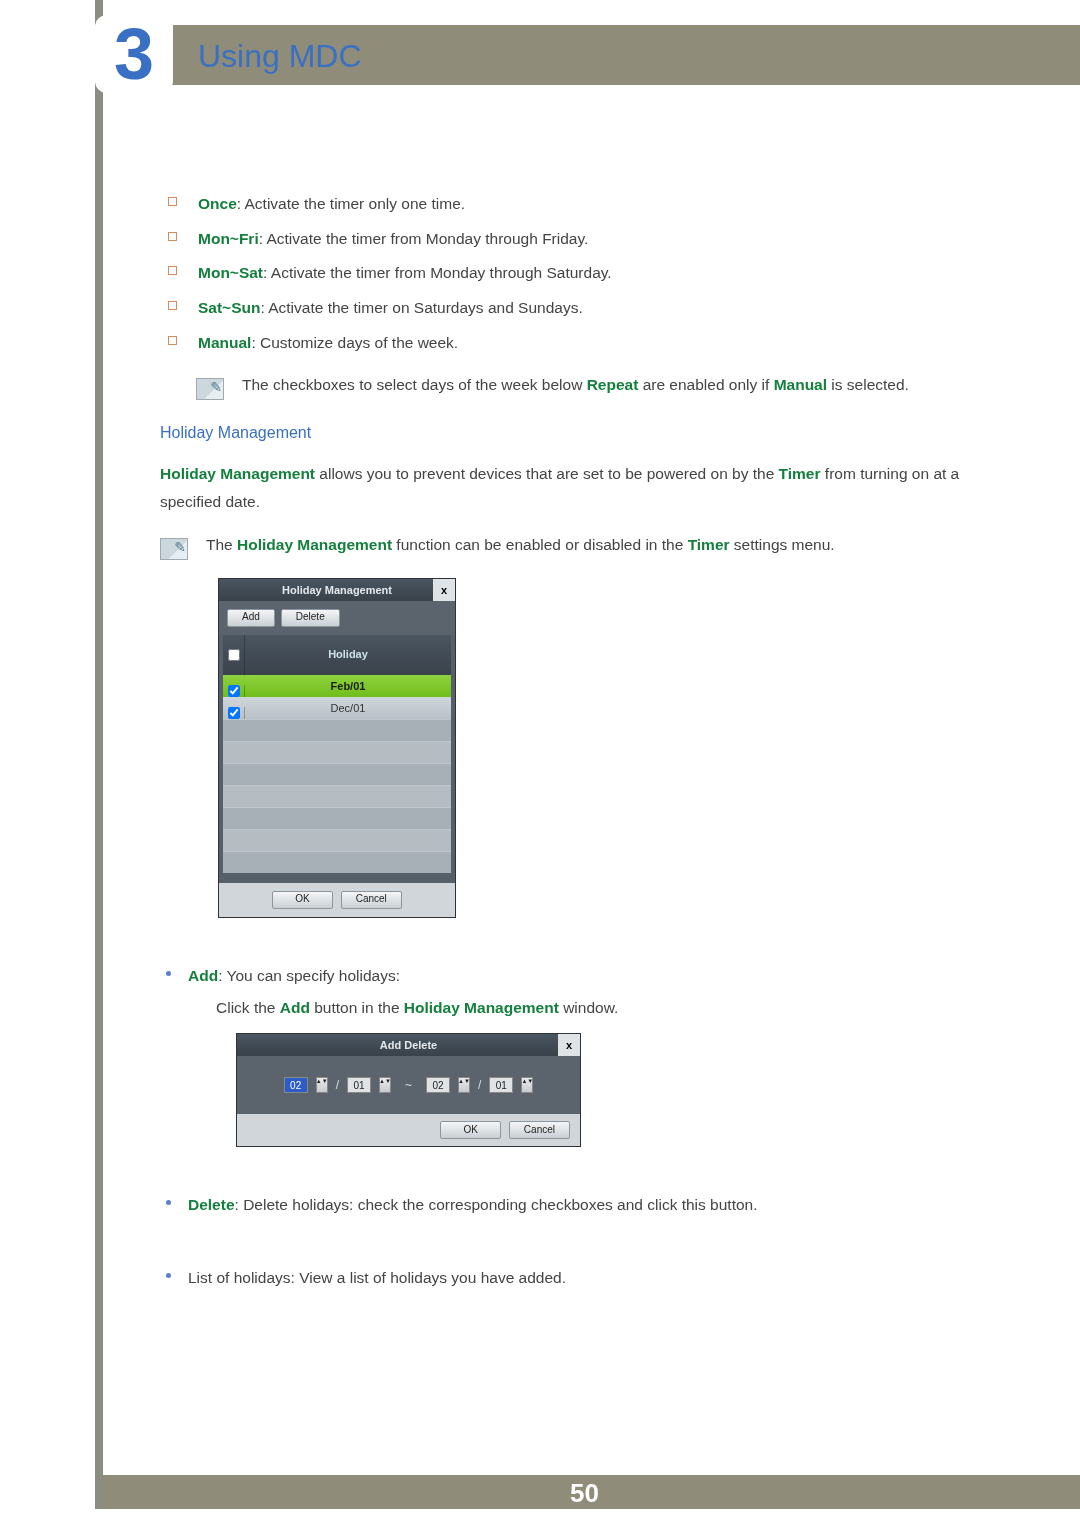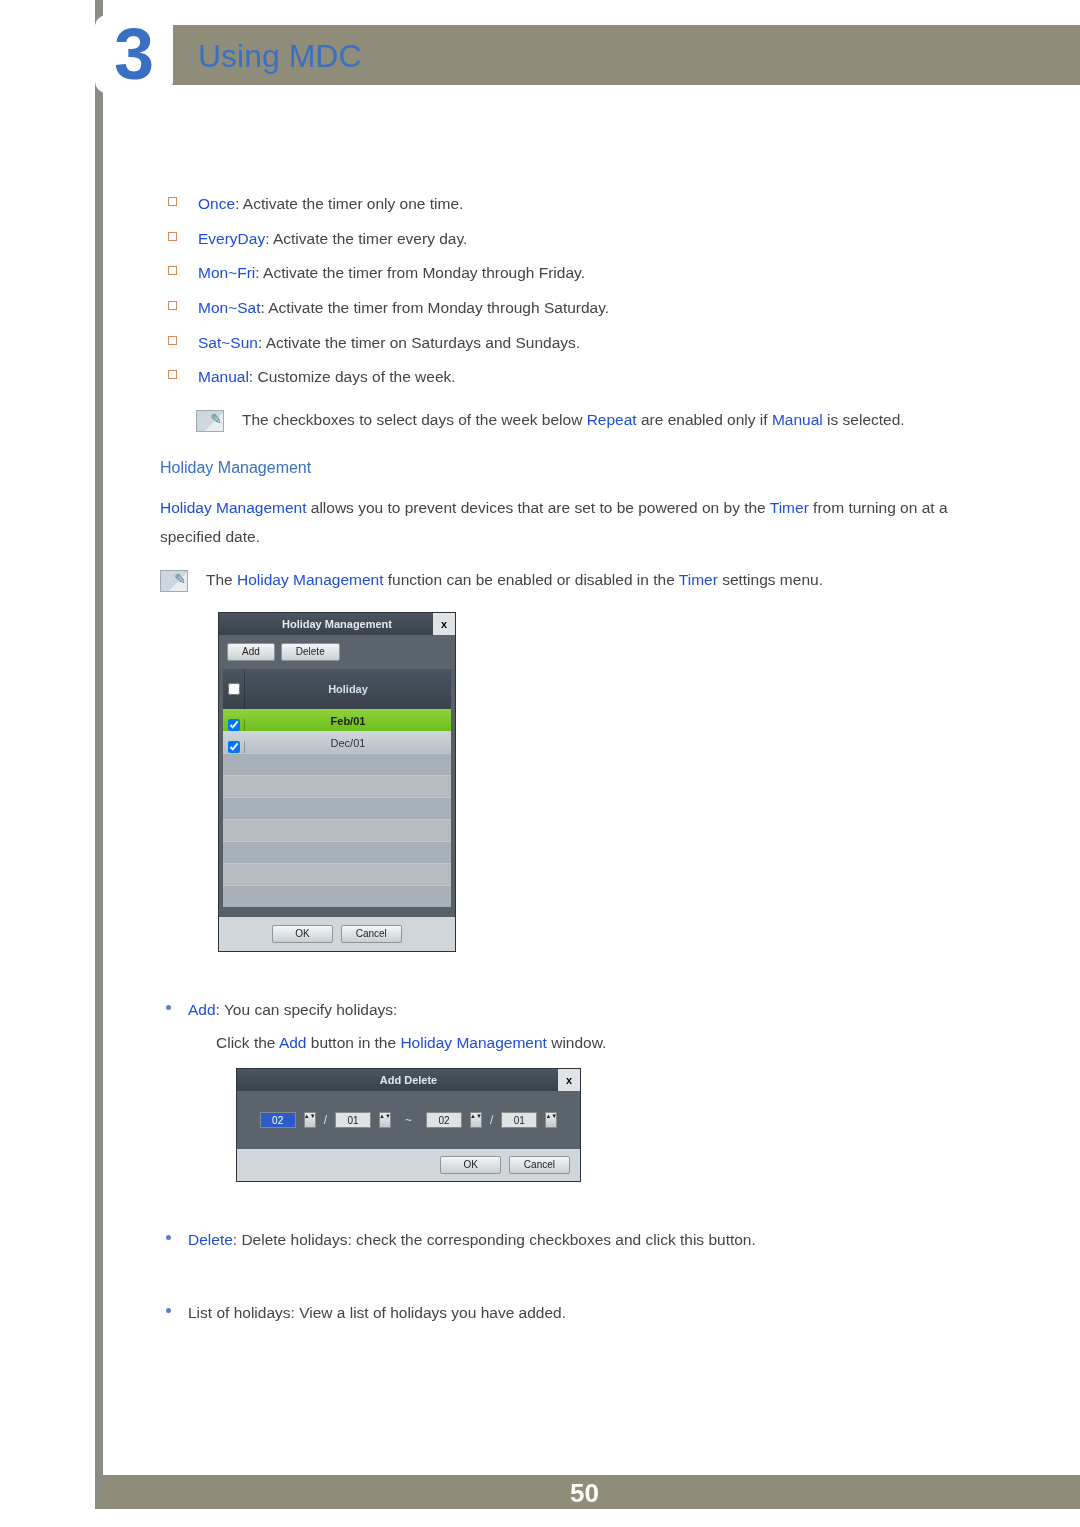--- a/index.html
+++ b/index.html
@@ -69,21 +69,21 @@
   .dot-list > li::before {
     content: "";
     position: absolute;
     left: -22px; top: 9px;
     width: 5px; height: 5px; border-radius: 50%;
     background: #5a7fc7;
   }
   .sub-indent { padding-left: 28px; margin-top: 4px; margin-bottom: 10px; }
 
   .note-row {
-    display: flex; align-items: center; gap: 18px;
+    display: flex; align-items: flex-end; gap: 18px;
     margin: 14px 0 18px 0;
   }
   .note-icon {
     width: 28px; height: 22px;
     background: linear-gradient(135deg,#cdd7de 60%,#e7edf1 60%);
     border: 1px solid #a0aab1;
     position: relative;
     flex-shrink: 0;
     margin-top: 2px;
   }
@@ -199,21 +199,21 @@
     font-size: 11px;
     color: #d5dde3;
   }
   .ah-body {
     background: #5b646c;
     padding: 18px 12px;
     display: flex; align-items: center; justify-content: center;
     gap: 8px;
   }
   .ah-field {
-    width: 36px; height: 16px;
+    width: 24px; height: 16px;
     background: #dfe3e6;
     color: #222;
     font-size: 10px;
     text-align: center;
     line-height: 16px;
     border: 1px solid #888;
   }
   .ah-field.sel {
     background: #2b5cc7; color: #fff;
   }
@@ -254,38 +254,37 @@
   .page-num {
     font-size: 26px; font-weight: bold; color: #fff;
     font-family: Arial, sans-serif;
   }
   .left-bar-gap {
     position: absolute;
     left: 95px; bottom: 0; width: 8px; height: 18px;
     background: #fff;
   }
 
-  b { font-weight: normal; color: #1d4ed8; }
+  b { font-weight: bold; color: #15803d; }
 </style>
 </head>
 <body>
 
 <div class="left-bar"></div>
 
 <div class="header-band"></div>
 <div class="chapter-badge">
   <span>3</span>
 </div>
 <div class="chapter-title">Using MDC</div>
 
 <div class="content">
 
   <ul class="sq-list">
     <li><b>Once</b><span>: Activate the timer only one time.</span></li>
-    <li><b>EveryDay</b><span>: Activate the timer every day.</span></li>
     <li><b>Mon~Fri</b><span>: Activate the timer from Monday through Friday.</span></li>
     <li><b>Mon~Sat</b><span>: Activate the timer from Monday through Saturday.</span></li>
     <li><b>Sat~Sun</b><span>: Activate the timer on Saturdays and Sundays.</span></li>
     <li><b>Manual</b><span>: Customize days of the week.</span></li>
   </ul>
 
   <div class="note-row" style="margin-left:36px;">
     <div class="note-icon"></div>
     <div>
       <span>The checkboxes to select days of the week below </span><b>Repeat</b><span> are enabled only if </span><b>Manual</b><span> is selected.</span>

